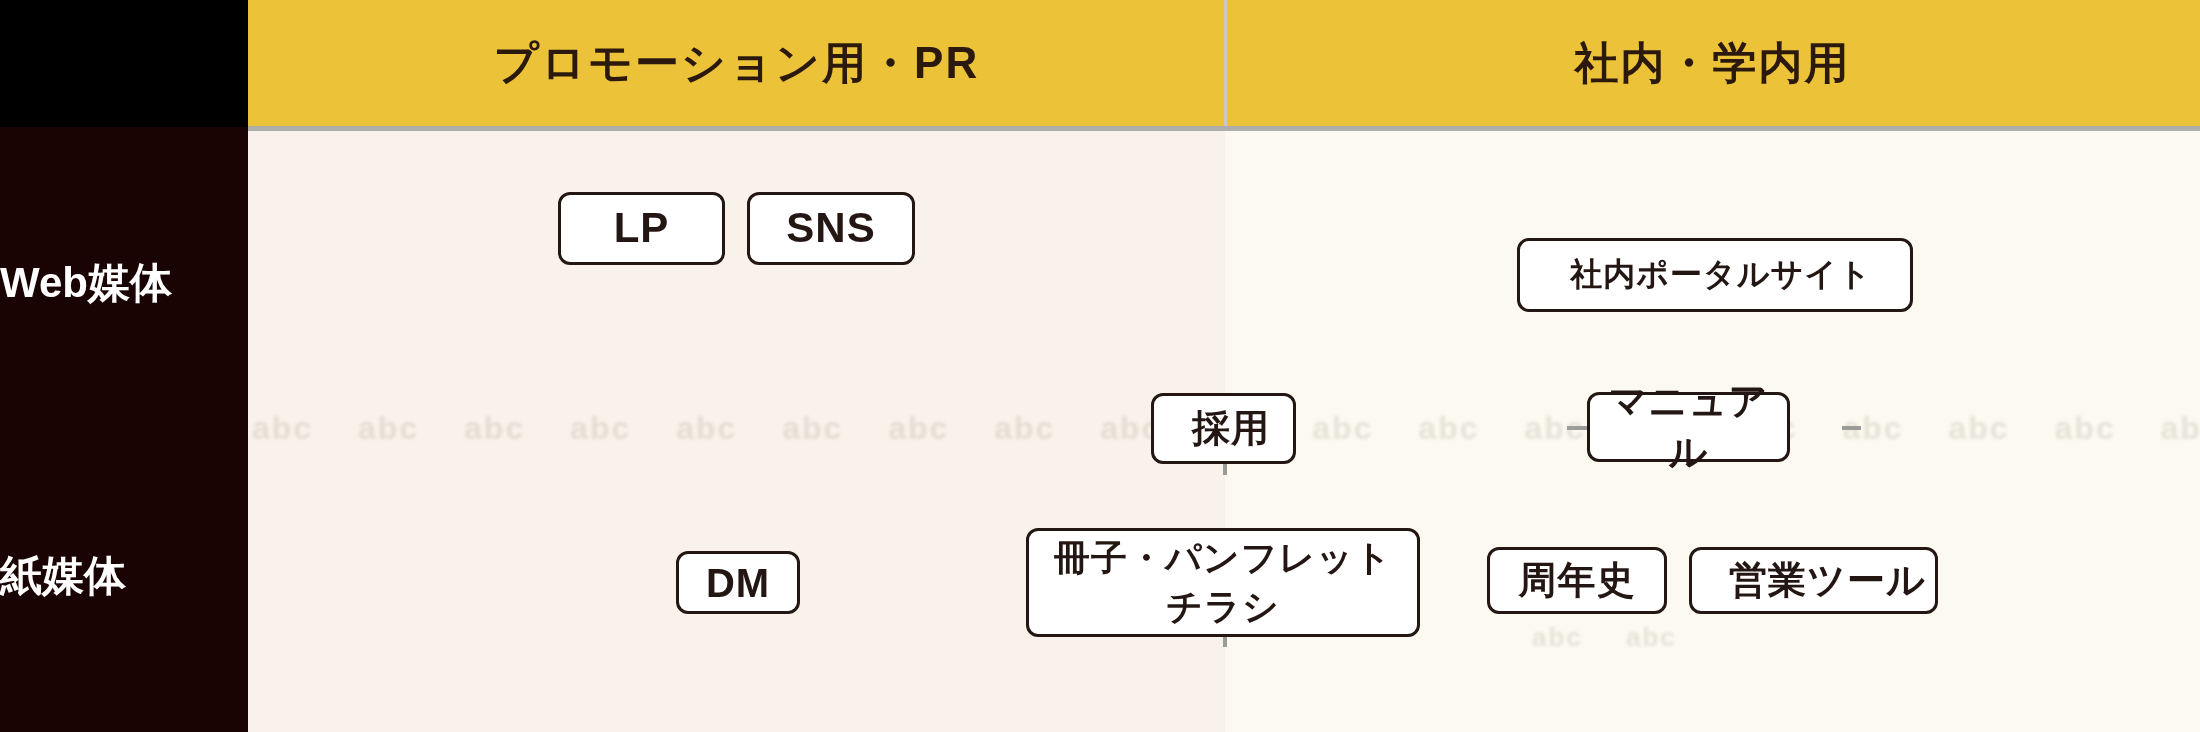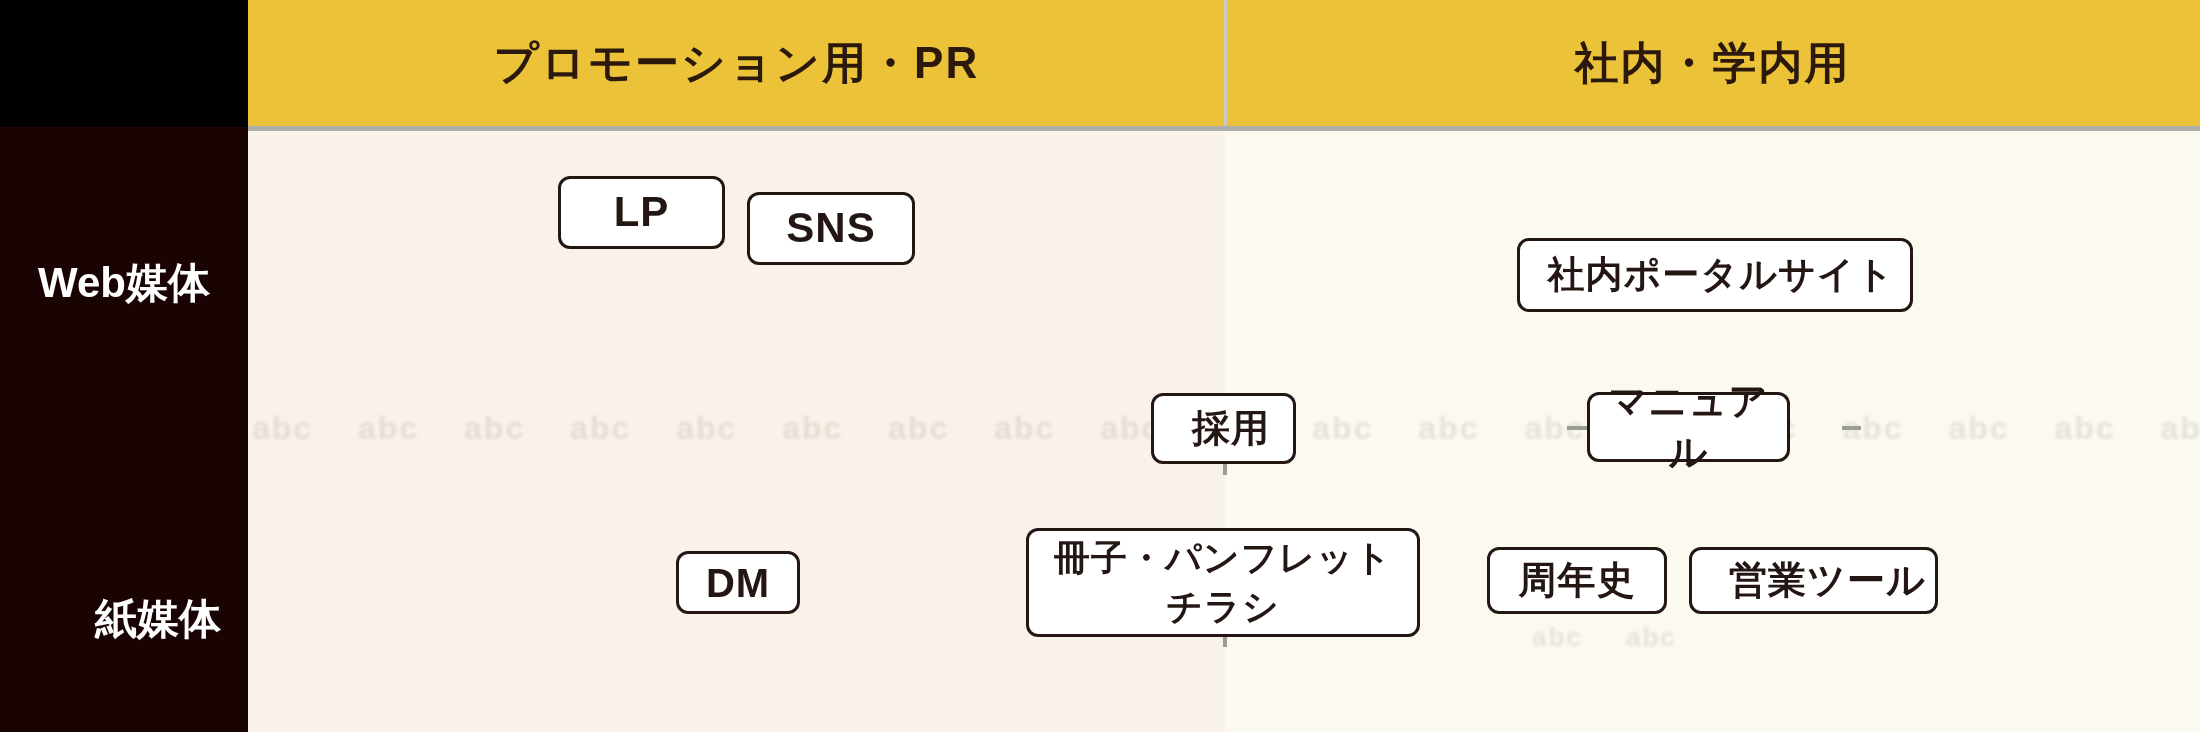--- a/index.html
+++ b/index.html
@@ -15,25 +15,25 @@
     display:flex;align-items:center;justify-content:center;
     color:#2b190d;font-weight:bold;font-size:44px;letter-spacing:2px;
   }
   .col-header.left{left:248px;width:977px;}
   .col-header.right{left:1225px;width:975px;}
   .header-divider{position:absolute;left:1224px;top:0;width:3px;height:127px;background:#c9cac3;}
   .header-underline{position:absolute;left:248px;top:126px;width:1952px;height:5px;background:#aeaeab;}
   
   .sidebar{position:absolute;left:0;top:127px;width:248px;height:605px;background:#1a0303;}
   .row-label{
-    position:absolute;left:0;width:248px;text-align:center;
+    position:absolute;left:0;width:248px;text-align:left;
     color:#ffffff;font-weight:bold;font-size:42px;
   }
   .row-label.web{top:255px;}
-  .row-label.paper{top:591px;margin-left:34px;}
+  .row-label.paper{top:548px;}
   
   .bg-left{position:absolute;left:248px;top:131px;width:977px;height:601px;background:#f8f2ea;}
   .bg-right{position:absolute;left:1225px;top:131px;width:975px;height:601px;background:#fbf9f0;}
   
   .watermark{
     position:absolute;color:rgba(150,140,120,0.20);
     font-weight:bold;font-size:32px;letter-spacing:2px;word-spacing:34px;
     filter:blur(1.5px);white-space:nowrap;overflow:hidden;pointer-events:none;
   }
   .watermark.band1{left:252px;top:410px;width:1948px;height:36px;}
@@ -44,24 +44,24 @@
   .tick.v2{left:1223px;top:637px;width:4px;height:10px;}
   .tick.h1{left:1567px;top:426px;width:20px;height:4px;}
   .tick.h2{left:1842px;top:426px;width:19px;height:4px;}
   
   .card{
     position:absolute;background:#ffffff;border:3px solid #241713;border-radius:12px;
     display:flex;align-items:center;justify-content:center;text-align:center;
     color:#241713;font-weight:bold;font-size:38px;line-height:1.35;
     white-space:pre-line;box-sizing:border-box;letter-spacing:1px;
   }
-  .b-lp       {left:558px; top:176px; width:167px; height:73px; font-size:42px;}
+  .b-lp       {left:558px; top:192px; width:167px; height:73px; font-size:42px;}
   .b-sns      {left:747px; top:192px; width:168px; height:73px; font-size:42px;}
   .b-owned    {left:558px; top:285px; width:357px; height:75px;}
-  .b-portal   {left:1517px;top:238px; width:396px; height:74px; font-size:37px;padding-left:12px;}
+  .b-portal   {left:1517px;top:238px; width:396px; height:74px; font-size:32px;padding-left:12px;}
   .b-saiyo    {left:1151px;top:393px; width:145px; height:71px;padding-left:15px;}
   .b-manual   {left:1587px;top:392px; width:203px; height:70px;}
   .b-dm       {left:676px; top:551px; width:124px; height:63px; font-size:40px;}
   .b-sasshi   {left:1026px;top:528px; width:394px; height:109px;font-size:36px;}
   .b-shunen   {left:1487px;top:547px; width:180px; height:67px;}
   .b-eigyo    {left:1689px;top:547px; width:249px; height:67px;padding-left:28px;}
 </style>
 </head>
 <body>
 

